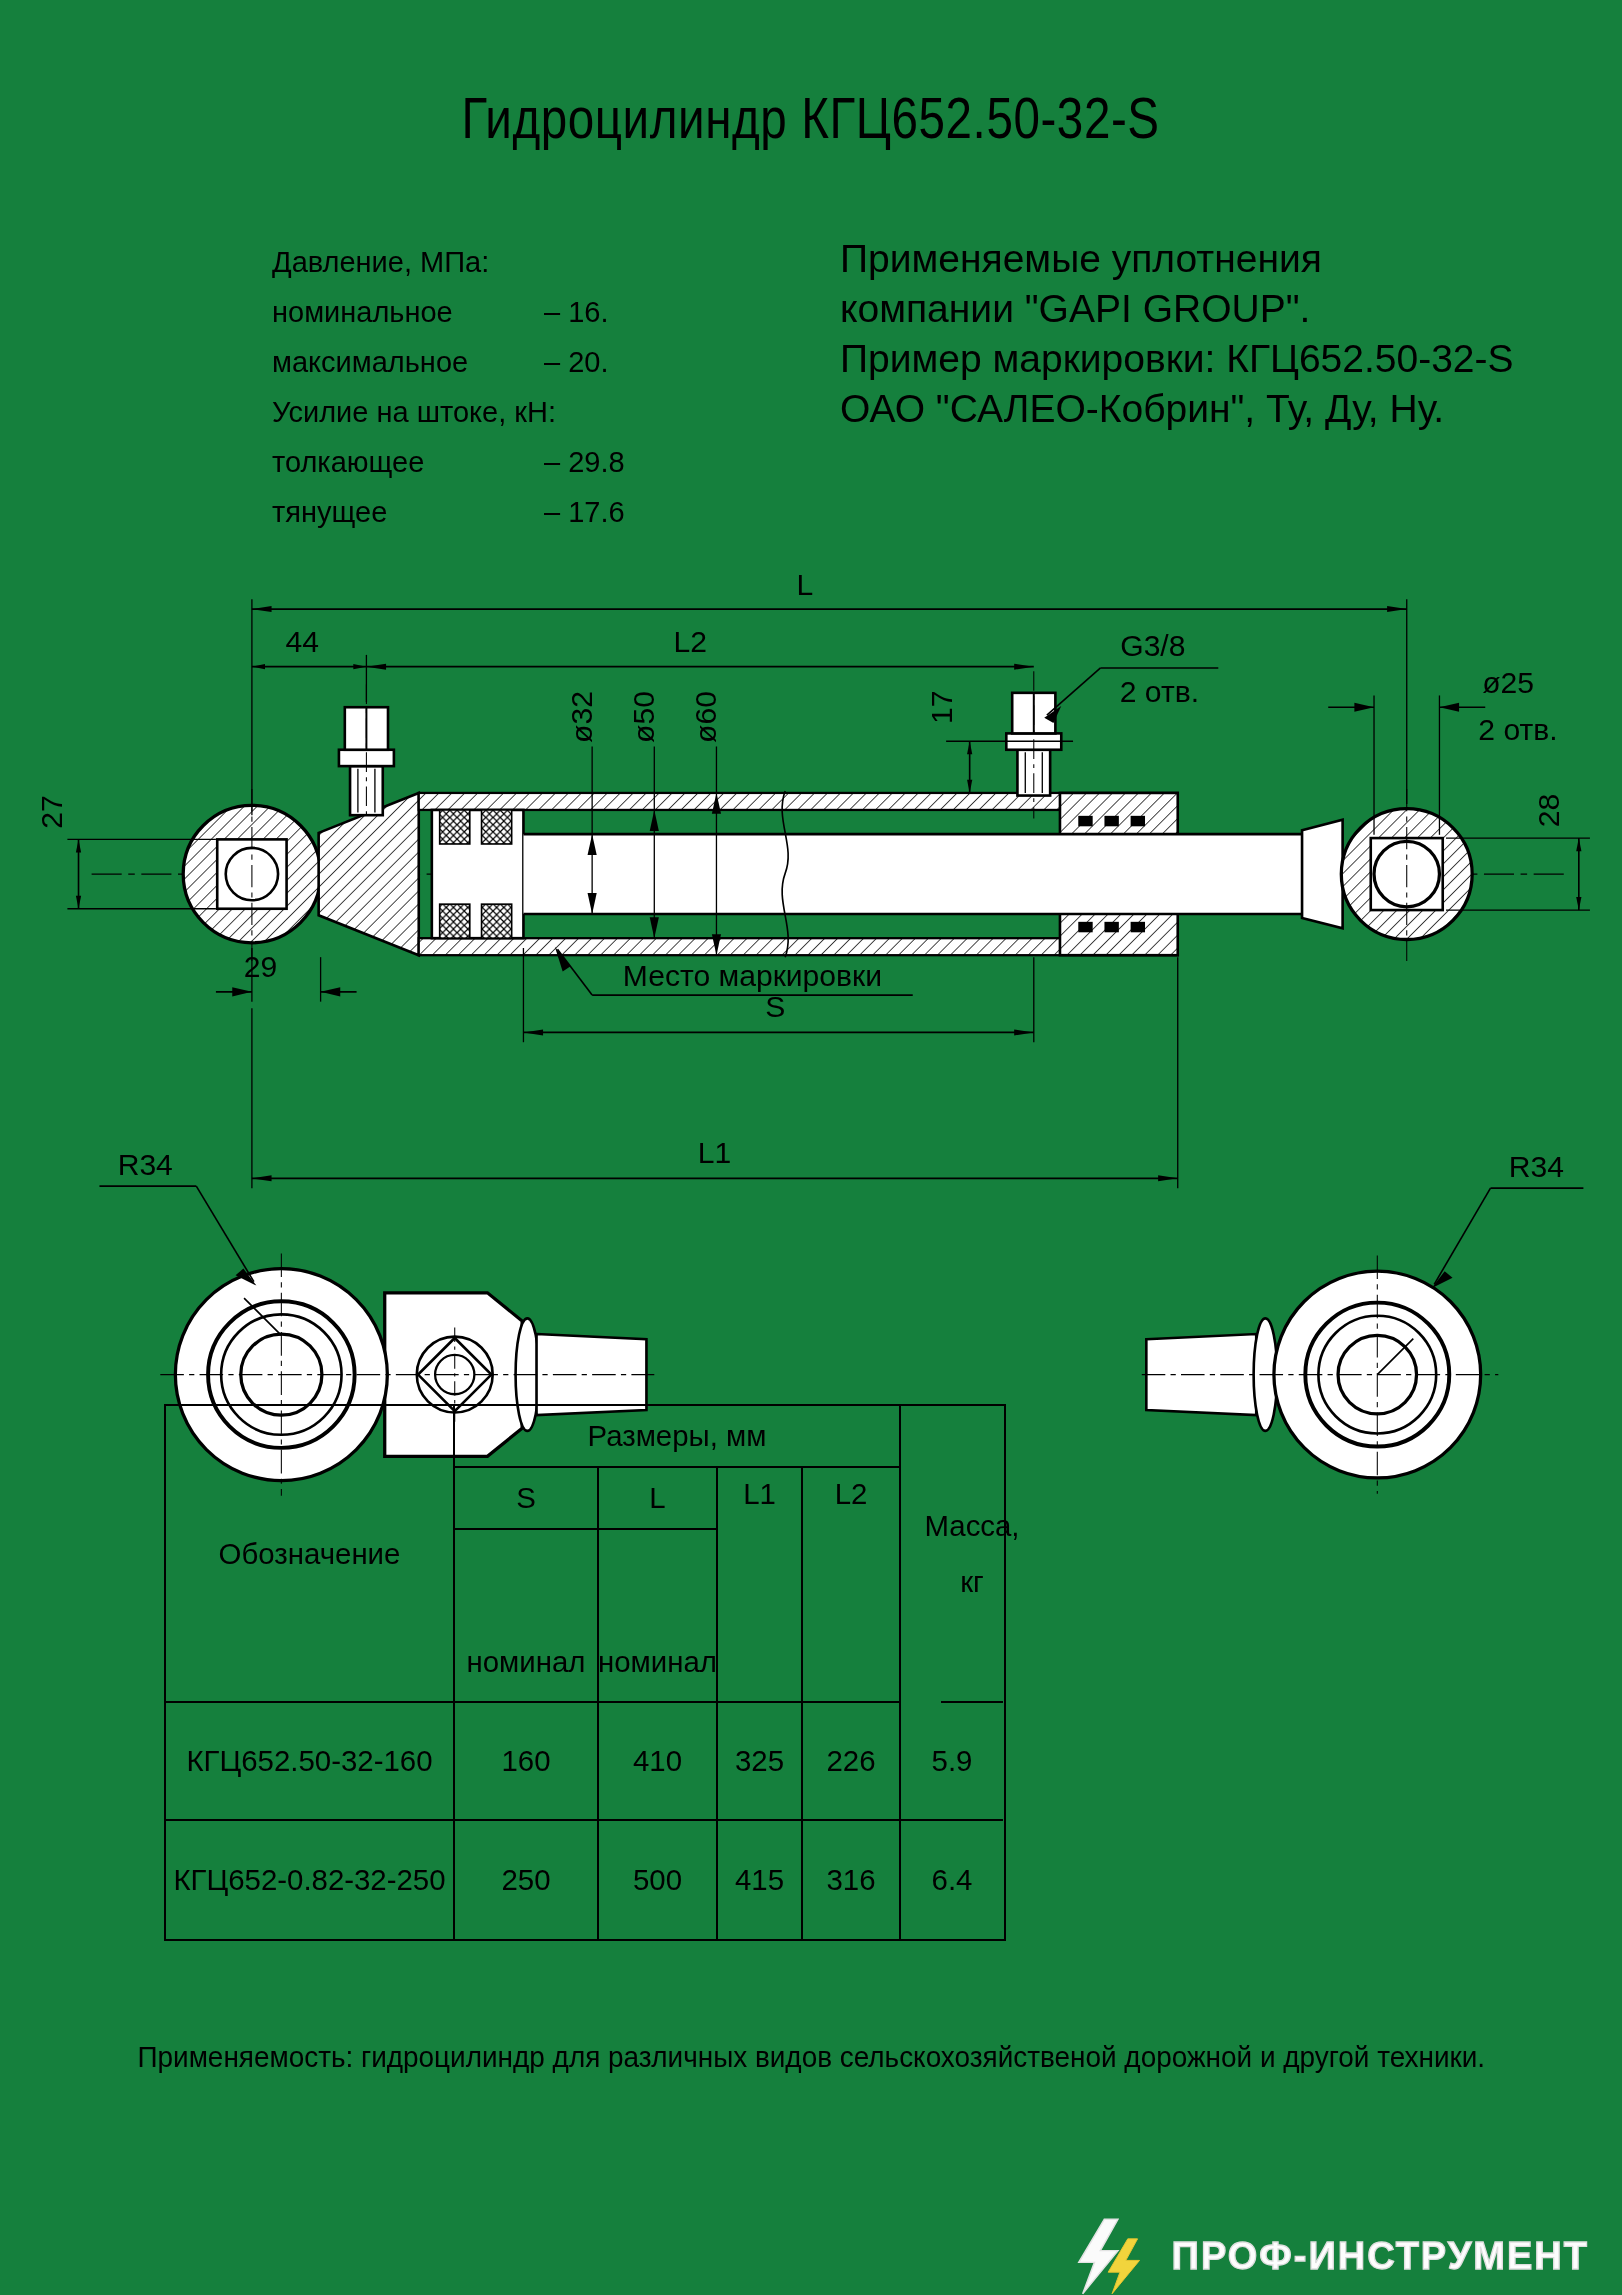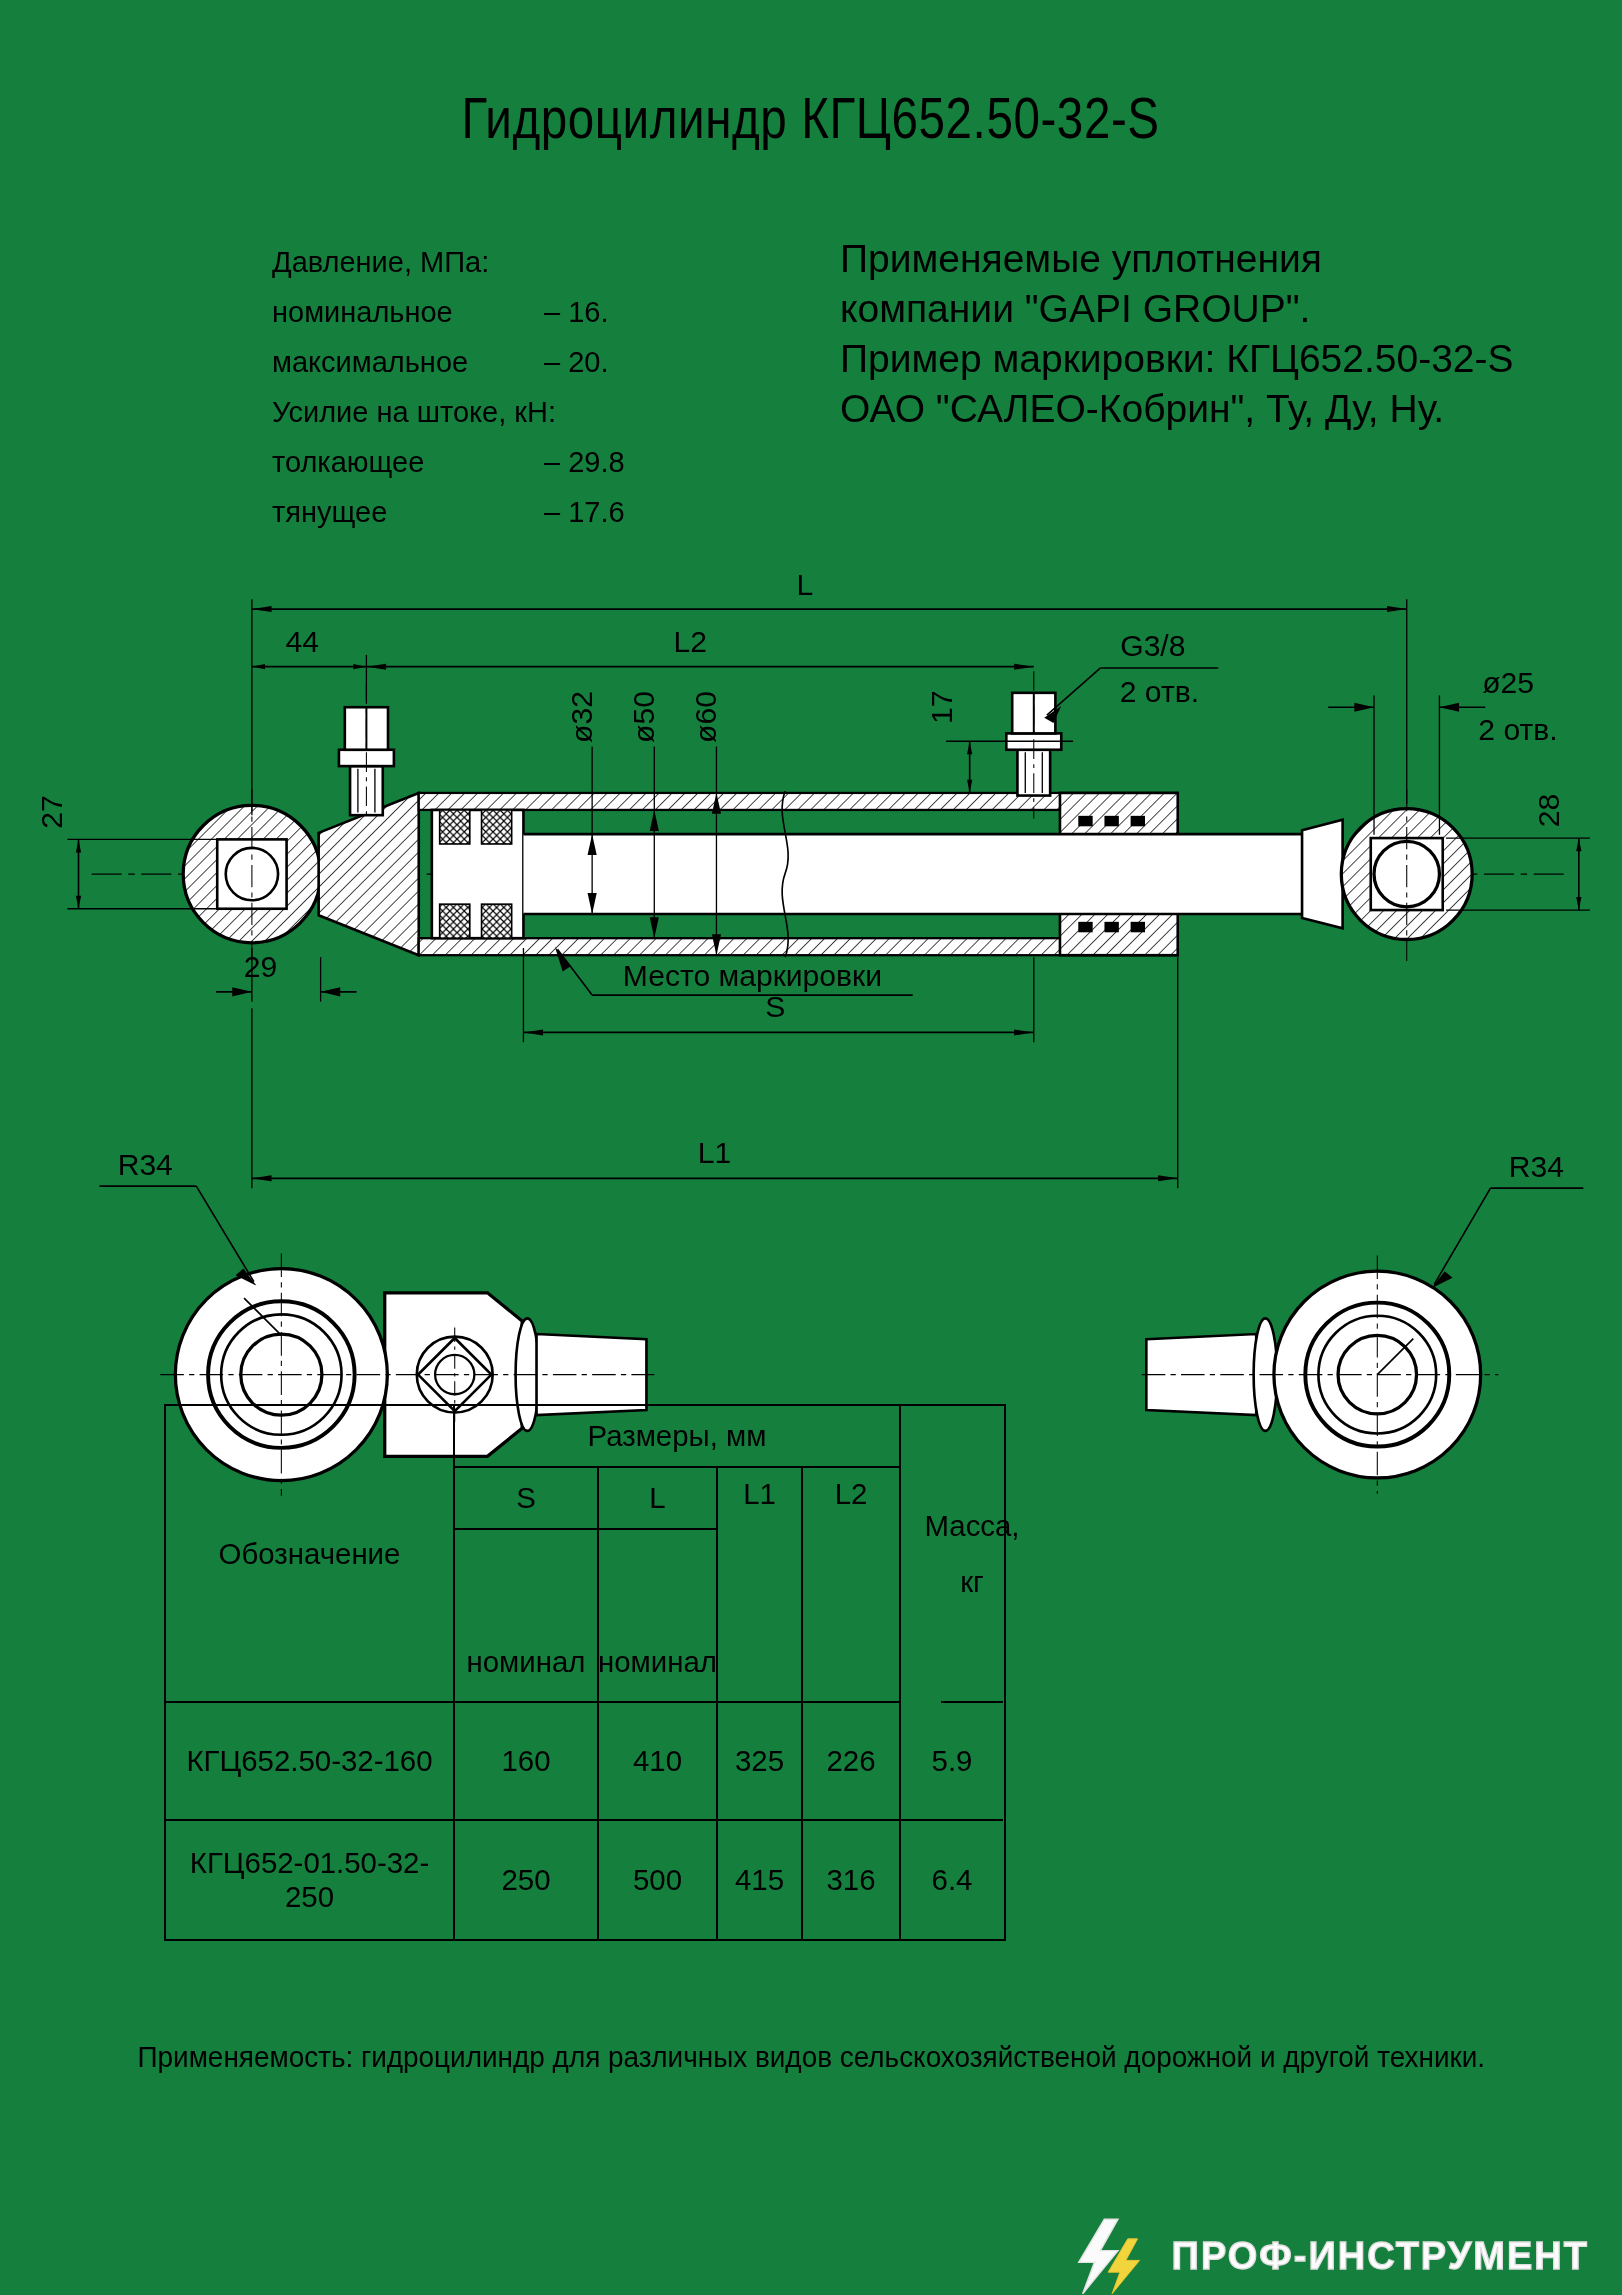--- a/index.html
+++ b/index.html
@@ -289,21 +289,21 @@
     <div class="cell c-snom bottomAlign">номинал</div>
     <div class="cell c-lnom bottomAlign">номинал</div>
 
     <div class="cell r1" style="grid-column:1">КГЦ652.50-32-160</div>
     <div class="cell r1" style="grid-column:2">160</div>
     <div class="cell r1" style="grid-column:3">410</div>
     <div class="cell r1" style="grid-column:4">325</div>
     <div class="cell r1" style="grid-column:5">226</div>
     <div class="cell r1 noR" style="grid-column:6">5.9</div>
 
-    <div class="cell r2 noB" style="grid-column:1">КГЦ652-01.50-32-250</div>
+    <div class="cell r2 noB" style="grid-column:1">КГЦ652-0.82-32-250</div>
     <div class="cell r2 noB" style="grid-column:2">250</div>
     <div class="cell r2 noB" style="grid-column:3">500</div>
     <div class="cell r2 noB" style="grid-column:4">415</div>
     <div class="cell r2 noB" style="grid-column:5">316</div>
     <div class="cell r2 noR noB" style="grid-column:6">6.4</div>
   </div>
 
   <div class="footer"><span>Применяемость: гидроцилиндр для различных видов сельскохозяйственой дорожной и другой техники.</span></div>
 
   <div class="watermark">

